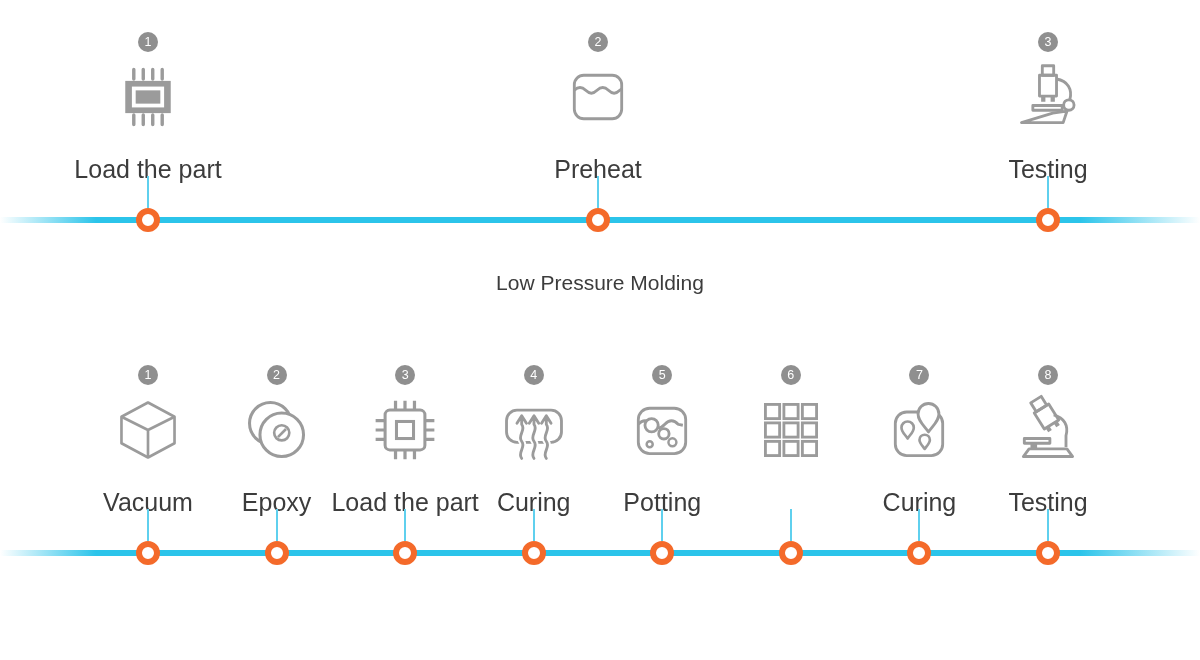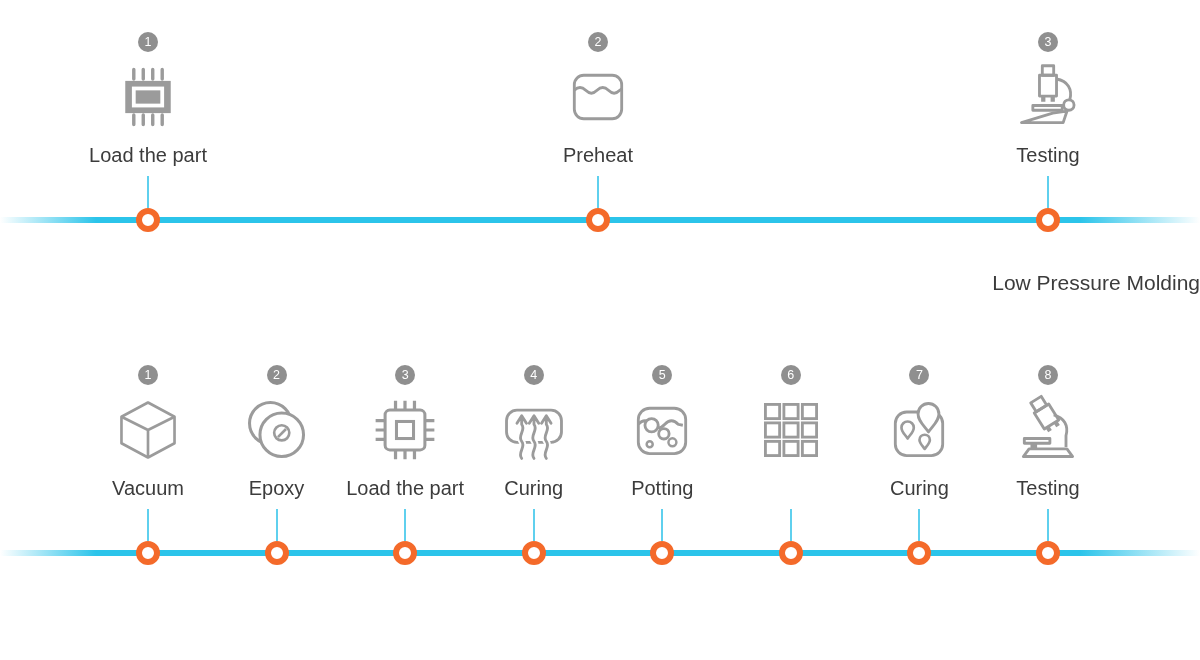--- a/index.html
+++ b/index.html
@@ -31,33 +31,33 @@
     background:var(--c-badge); color:#fff;
     font-size:12.5px; line-height:20px; text-align:center;
   }
   .iconbox {
     margin-top:4px; width:86px; height:82px;
     display:flex; align-items:center; justify-content:center;
     color:var(--c-icon);
   }
   .iconbox svg { width:72px; height:72px; display:block; }
   .label {
-    margin-top:5px; font-size:20px; line-height:24px;
+    margin-top:19px; font-size:25px; line-height:24px;
     color:var(--c-text); white-space:nowrap;
   }
 
   .stem { position:absolute; top:176px; width:2px; height:32px; background:var(--c-stem); }
   .ring {
     position:absolute; top:208px; width:24px; height:24px;
     border:6px solid var(--c-marker); border-radius:50%; background:#fff;
   }
 
   .title {
     position:absolute; left:0; top:270px; width:100%;
-    text-align:right; font-size:21px; line-height:26px;
+    text-align:center; font-size:21px; line-height:26px;
     font-weight:400; color:var(--c-text);
   }
 </style>
 </head>
 <body>
 
 <div class="canvas">
 
   <section class="tl" style="top:0">
     <div class="steps">

